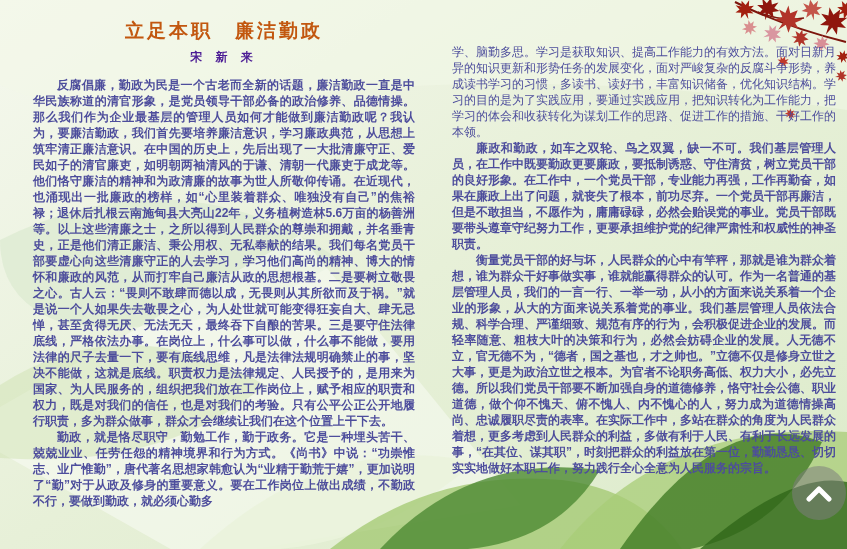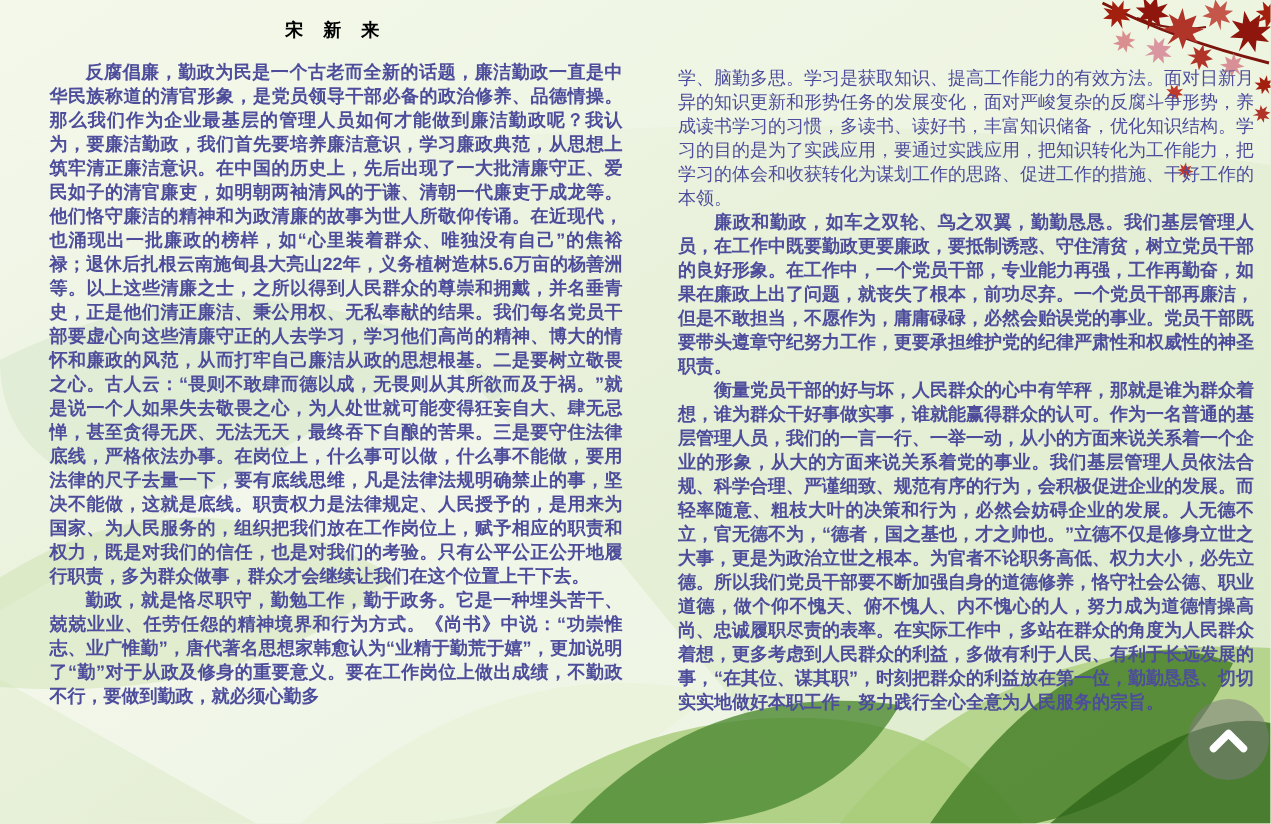--- a/index.html
+++ b/index.html
@@ -10,21 +10,21 @@
   }
   .bg{position:absolute;left:0;top:0;width:847px;height:549px;z-index:0;}
   .col{position:absolute;z-index:1;text-align:justify;}
   .col-left{left:33px;top:12px;width:382px;}
   .col-right{left:452px;top:44px;width:384px;}
   .title{
     font-size:19px;font-weight:bold;color:#c2570f;text-align:center;
     letter-spacing:3px;margin:6px 0 5px 0;
   }
   .author{
-    font-size:12px;font-weight:bold;color:#000000;text-align:center;
+    font-size:12px;font-weight:bold;color:#4c1d95;text-align:center;
     letter-spacing:5px;margin:0 0 11px 0;
   }
   p.body-par{
     margin:0;font-size:12px;line-height:16px;color:#4d4d9c;
     text-align:justify;
   }
   p.indent{text-indent:2em;font-weight:bold;}
   .back-top{
     position:absolute;left:792px;top:466px;width:54px;height:54px;
     border-radius:50%;background:rgba(125,125,125,0.55);z-index:2;
@@ -73,28 +73,29 @@
     <use href="#mleaf" transform="translate(800,38) rotate(100) scale(0.8)" fill="#b13429"></use>
     <use href="#mleaf" transform="translate(822,44) rotate(-40) scale(0.75)" fill="#d98f96"></use>
     <use href="#mleaf" transform="translate(783,62) rotate(20) scale(0.55)" fill="#c0392b"></use>
     <use href="#mleaf" transform="translate(843,57) rotate(-30) scale(0.6)" fill="#a3200f"></use>
     <use href="#mleaf" transform="translate(790,114) rotate(50) scale(0.5)" fill="#c0392b"></use>
     <use href="#mleaf" transform="translate(841,76) rotate(80) scale(0.55)" fill="#b13429"></use>
   </g>
 </svg>
 
 <div class="col col-left">
+  <h1 class="title">立足本职　廉洁勤政</h1>
   <div class="author">宋 新 来</div>
   <p class="body-par indent">反腐倡廉，勤政为民是一个古老而全新的话题，廉洁勤政一直是中华民族称道的清官形象，是党员领导干部必备的政治修养、品德情操。那么我们作为企业最基层的管理人员如何才能做到廉洁勤政呢？我认为，要廉洁勤政，我们首先要培养廉洁意识，学习廉政典范，从思想上筑牢清正廉洁意识。在中国的历史上，先后出现了一大批清廉守正、爱民如子的清官廉吏，如明朝两袖清风的于谦、清朝一代廉吏于成龙等。他们恪守廉洁的精神和为政清廉的故事为世人所敬仰传诵。在近现代，也涌现出一批廉政的榜样，如“心里装着群众、唯独没有自己”的焦裕禄；退休后扎根云南施甸县大亮山22年，义务植树造林5.6万亩的杨善洲等。以上这些清廉之士，之所以得到人民群众的尊崇和拥戴，并名垂青史，正是他们清正廉洁、秉公用权、无私奉献的结果。我们每名党员干部要虚心向这些清廉守正的人去学习，学习他们高尚的精神、博大的情怀和廉政的风范，从而打牢自己廉洁从政的思想根基。二是要树立敬畏之心。古人云：“畏则不敢肆而德以成，无畏则从其所欲而及于祸。”就是说一个人如果失去敬畏之心，为人处世就可能变得狂妄自大、肆无忌惮，甚至贪得无厌、无法无天，最终吞下自酿的苦果。三是要守住法律底线，严格依法办事。在岗位上，什么事可以做，什么事不能做，要用法律的尺子去量一下，要有底线思维，凡是法律法规明确禁止的事，坚决不能做，这就是底线。职责权力是法律规定、人民授予的，是用来为国家、为人民服务的，组织把我们放在工作岗位上，赋予相应的职责和权力，既是对我们的信任，也是对我们的考验。只有公平公正公开地履行职责，多为群众做事，群众才会继续让我们在这个位置上干下去。</p>
   <p class="body-par indent">勤政，就是恪尽职守，勤勉工作，勤于政务。它是一种埋头苦干、兢兢业业、任劳任怨的精神境界和行为方式。《尚书》中说：“功崇惟志、业广惟勤”，唐代著名思想家韩愈认为“业精于勤荒于嬉”，更加说明了“勤”对于从政及修身的重要意义。要在工作岗位上做出成绩，不勤政不行，要做到勤政，就必须心勤多</p>
 </div>
 
 <div class="col col-right">
   <p class="body-par">学、脑勤多思。学习是获取知识、提高工作能力的有效方法。面对日新月异的知识更新和形势任务的发展变化，面对严峻复杂的反腐斗争形势，养成读书学习的习惯，多读书、读好书，丰富知识储备，优化知识结构。学习的目的是为了实践应用，要通过实践应用，把知识转化为工作能力，把学习的体会和收获转化为谋划工作的思路、促进工作的措施、干好工作的本领。</p>
-  <p class="body-par indent">廉政和勤政，如车之双轮、鸟之双翼，勤勤恳恳。我们基层管理人员，在工作中既要勤政更要廉政，要抵制诱惑、守住清贫，树立党员干部的良好形象。在工作中，一个党员干部，专业能力再强，工作再勤奋，如果在廉政上出了问题，就丧失了根本，前功尽弃。一个党员干部再廉洁，但是不敢担当，不愿作为，庸庸碌碌，必然会贻误党的事业。党员干部既要带头遵章守纪努力工作，更要承担维护党的纪律严肃性和权威性的神圣职责。</p>
+  <p class="body-par indent">廉政和勤政，如车之双轮、鸟之双翼，缺一不可。我们基层管理人员，在工作中既要勤政更要廉政，要抵制诱惑、守住清贫，树立党员干部的良好形象。在工作中，一个党员干部，专业能力再强，工作再勤奋，如果在廉政上出了问题，就丧失了根本，前功尽弃。一个党员干部再廉洁，但是不敢担当，不愿作为，庸庸碌碌，必然会贻误党的事业。党员干部既要带头遵章守纪努力工作，更要承担维护党的纪律严肃性和权威性的神圣职责。</p>
   <p class="body-par indent">衡量党员干部的好与坏，人民群众的心中有竿秤，那就是谁为群众着想，谁为群众干好事做实事，谁就能赢得群众的认可。作为一名普通的基层管理人员，我们的一言一行、一举一动，从小的方面来说关系着一个企业的形象，从大的方面来说关系着党的事业。我们基层管理人员依法合规、科学合理、严谨细致、规范有序的行为，会积极促进企业的发展。而轻率随意、粗枝大叶的决策和行为，必然会妨碍企业的发展。人无德不立，官无德不为，“德者，国之基也，才之帅也。”立德不仅是修身立世之大事，更是为政治立世之根本。为官者不论职务高低、权力大小，必先立德。所以我们党员干部要不断加强自身的道德修养，恪守社会公德、职业道德，做个仰不愧天、俯不愧人、内不愧心的人，努力成为道德情操高尚、忠诚履职尽责的表率。在实际工作中，多站在群众的角度为人民群众着想，更多考虑到人民群众的利益，多做有利于人民、有利于长远发展的事，“在其位、谋其职”，时刻把群众的利益放在第一位，勤勤恳恳、切切实实地做好本职工作，努力践行全心全意为人民服务的宗旨。</p>
 
 </div>
 
 <div class="back-top">
   <svg width="26" height="17" viewBox="0 0 26 17" xmlns="http://www.w3.org/2000/svg">
     <polyline points="3,14 13,4 23,14" fill="none" stroke="#ffffff" stroke-width="5" stroke-linecap="round" stroke-linejoin="round"></polyline>
   </svg>
 </div>
 

